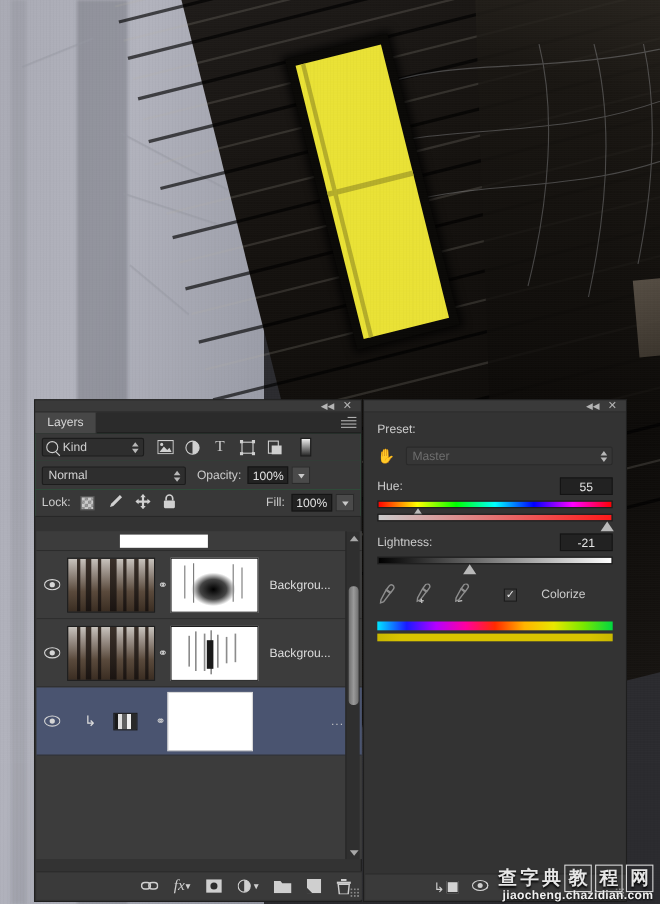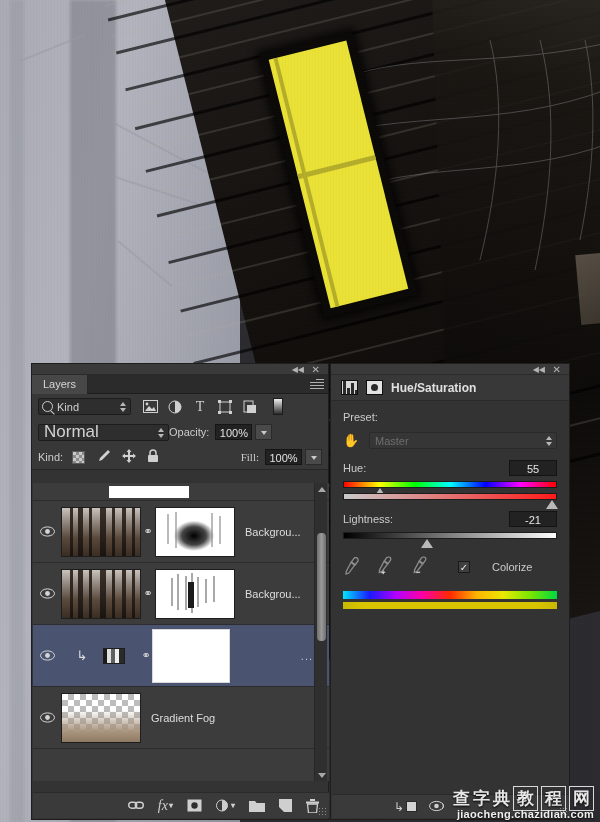--- a/index.html
+++ b/index.html
@@ -58,21 +58,21 @@
   .spin{position:absolute;right:3px;top:3px;width:7px;height:11px;}
   .spin:before,.spin:after{content:"";position:absolute;left:0;border-left:3.5px solid transparent;border-right:3.5px solid transparent;}
   .spin:before{top:0;border-bottom:4px solid #b8b8b8;}
   .spin:after{bottom:1px;border-top:4px solid #b8b8b8;}
   .ficons{display:flex;align-items:center;gap:9px;margin-left:11px;}
   .ficon{width:16px;height:16px;display:flex;align-items:center;justify-content:center;color:#d0d0d0;cursor:pointer;}
   .gradtog{width:10px;height:17px;background:linear-gradient(180deg,#efefef,#2a2a2a);border:1px solid #1b1b1b;margin-left:6px;}
 
   .row-blend{height:26px;display:flex;align-items:center;padding:0 6px;background:#383838;}
   .selbox{height:17px;background:#2e2e2e;border:1px solid #1c1c1c;border-radius:2px;
-          display:flex;align-items:center;padding:0 5px;color:#d2d2d2;font-size:17px;position:relative;}
+          display:flex;align-items:center;padding:0 5px;color:#d2d2d2;font-size:11px;position:relative;}
   .lbl{color:#cbcbcb;font-size:11px;}
   .numbox{height:16px;min-width:37px;background:#222;border:1px solid #151515;color:#e2e2e2;
           font-size:11px;text-align:center;line-height:16px;}
   .numarrow{width:17px;height:16px;background:#4a4a4a;border:1px solid #2a2a2a;position:relative;cursor:pointer;}
   .numarrow:after{content:"";position:absolute;left:5px;top:6px;border-left:3px solid transparent;border-right:3px solid transparent;border-top:4px solid #c9c9c9;}
 
   .row-lock{height:25px;display:flex;align-items:center;padding:0 6px;background:#383838;border-bottom:1px solid #272727;}
   .lockicons{display:flex;align-items:center;gap:11px;margin-left:9px;}
   .checkersm{width:13px;height:13px;background-image:
      linear-gradient(45deg,#8d8d8d 25%,transparent 25%,transparent 75%,#8d8d8d 75%),
@@ -277,47 +277,47 @@
           </span>
           <span class="gradtog"></span>
         </div>
       </div>
 
       <div class="row-blend">
         <div class="selbox" style="width:131px;">
           <span>Normal</span>
           <span class="spin"></span>
         </div>
-        <span class="lbl" style="">Opacity:</span>
+        <span class="lbl" style="margin-left:10px;">Opacity:</span>
         <span class="numbox" style="margin-left:6px;">100%</span>
         <span class="numarrow" style="margin-left:3px;"></span>
       </div>
 
       <div class="row-lock">
-        <span class="lbl">Kind:</span>
+        <span class="lbl">Lock:</span>
         <span class="lockicons">
           <span class="checkersm"></span>
           <span>
             <svg width="15" height="14" viewBox="0 0 15 14">
                 <path d="M12 1 L14 3 L6 11 L3 12 L4 9 Z" fill="#d0d0d0"></path>
               </svg>
           </span>
           <span>
             <svg width="14" height="14" viewBox="0 0 14 14">
                 <path d="M7 0 L9.5 3 H8 V6 H11 V4.5 L14 7 L11 9.5 V8 H8 V11 H9.5 L7 14 L4.5 11 H6 V8 H3 V9.5 L0 7 L3 4.5 V6 H6 V3 H4.5 Z" fill="#d0d0d0"></path>
               </svg>
           </span>
           <span>
             <svg width="12" height="14" viewBox="0 0 12 14">
                 <path d="M3 6 V4 a3 3 0 0 1 6 0 V6" fill="none" stroke="#d0d0d0" stroke-width="1.5"></path>
                 <rect x="1" y="6" width="10" height="7" rx="1" fill="#d0d0d0"></rect>
               </svg>
           </span>
         </span>
-        <span class="lbl" style="margin-left:auto;font-family:Liberation Serif, serif;">Fill:</span>
+        <span class="lbl" style="margin-left:auto;">Fill:</span>
         <span class="numbox" style="margin-left:6px;">100%</span>
         <span class="numarrow" style="margin-left:3px;"></span>
       </div>
     </div>
 
     <div class="list">
 
       <div class="lrow" style="height:18px;border-bottom:1px solid #2c2c2c;">
         <span class="eye"></span>
         <span class="thumb maskthumb" style="height:12px;width:80px;border:0;background:#fff;margin-left:48px;"></span>
@@ -405,32 +405,20 @@
             </svg>
         </span>
         <span style="width:42px;display:flex;justify-content:center;color:#dcdcdc;font-size:13px;">↳</span>
         <span style="width:22px;height:16px;border:1px solid #1d1d1d;display:inline-block;background:linear-gradient(90deg,#1a1a1a 0 3px,#e0e0e0 3px 7px,#606060 7px 11px,#f0f0f0 11px 15px,#2a2a2a 15px 22px);"></span>
         <span class="linkchain" style="margin-left:14px;">⚭</span>
         <span class="selthumb"></span>
         <span class="dots">...</span>
       </div>
 
 
-      <div class="lrow">
-        <span class="eye">
-          <svg width="15" height="11" viewBox="0 0 15 11">
-              <ellipse cx="7.5" cy="5.5" rx="7" ry="4.6" fill="none" stroke="#d5d5d5"></ellipse>
-              <circle cx="7.5" cy="5.5" r="2.4" fill="#d5d5d5"></circle>
-            </svg>
-        </span>
-        <span class="thumb checker" style="position:relative;overflow:hidden;">
-          <i style="position:absolute;left:0;right:0;bottom:0;height:32px;background:linear-gradient(180deg,rgba(167,146,124,0),#a7927c 70%,#8e7a63);display:block;"></i>
-        </span>
-        <span class="lname">Gradient Fog</span>
-      </div>
     </div>
 
     <div class="scroll">
       <span class="sc-up">
           <i class="tri up"></i>
         </span>
       <span class="sc-thumb"></span>
       <span class="sc-dn">
           <i class="tri dn"></i>
         </span>
@@ -482,32 +470,20 @@
     </div>
   </div>
 
   <div class="panel" id="props">
     <div class="panel-topbar">
       <span class="tb-btn" style="right:24px;">◀◀</span>
       <span class="tb-btn" style="right:8px;font-size:10px;">✕</span>
     </div>
 
 
-    <div class="pr-head">
-      <span class="adjicon">
-        <span style="left:1px;height:13px;"></span>
-          <span style="left:5px;height:6px;"></span>
-        <span style="left:9px;height:11px;"></span>
-          <span style="left:13px;height:4px;"></span>
-      </span>
-      <span class="maskicon">
-          <b></b>
-        </span>
-      <span class="pr-title">Hue/Saturation</span>
-    </div>
 
     <div class="pr-body">
       <div class="pr-rowsel">
         <span class="pr-lbl">Preset:</span>
       </div>
 
       <div class="pr-rowsel">
         <span class="handicon">✋</span>
         <span class="dropdown dis" style="margin-left:6px;">
           <span>Master</span>

